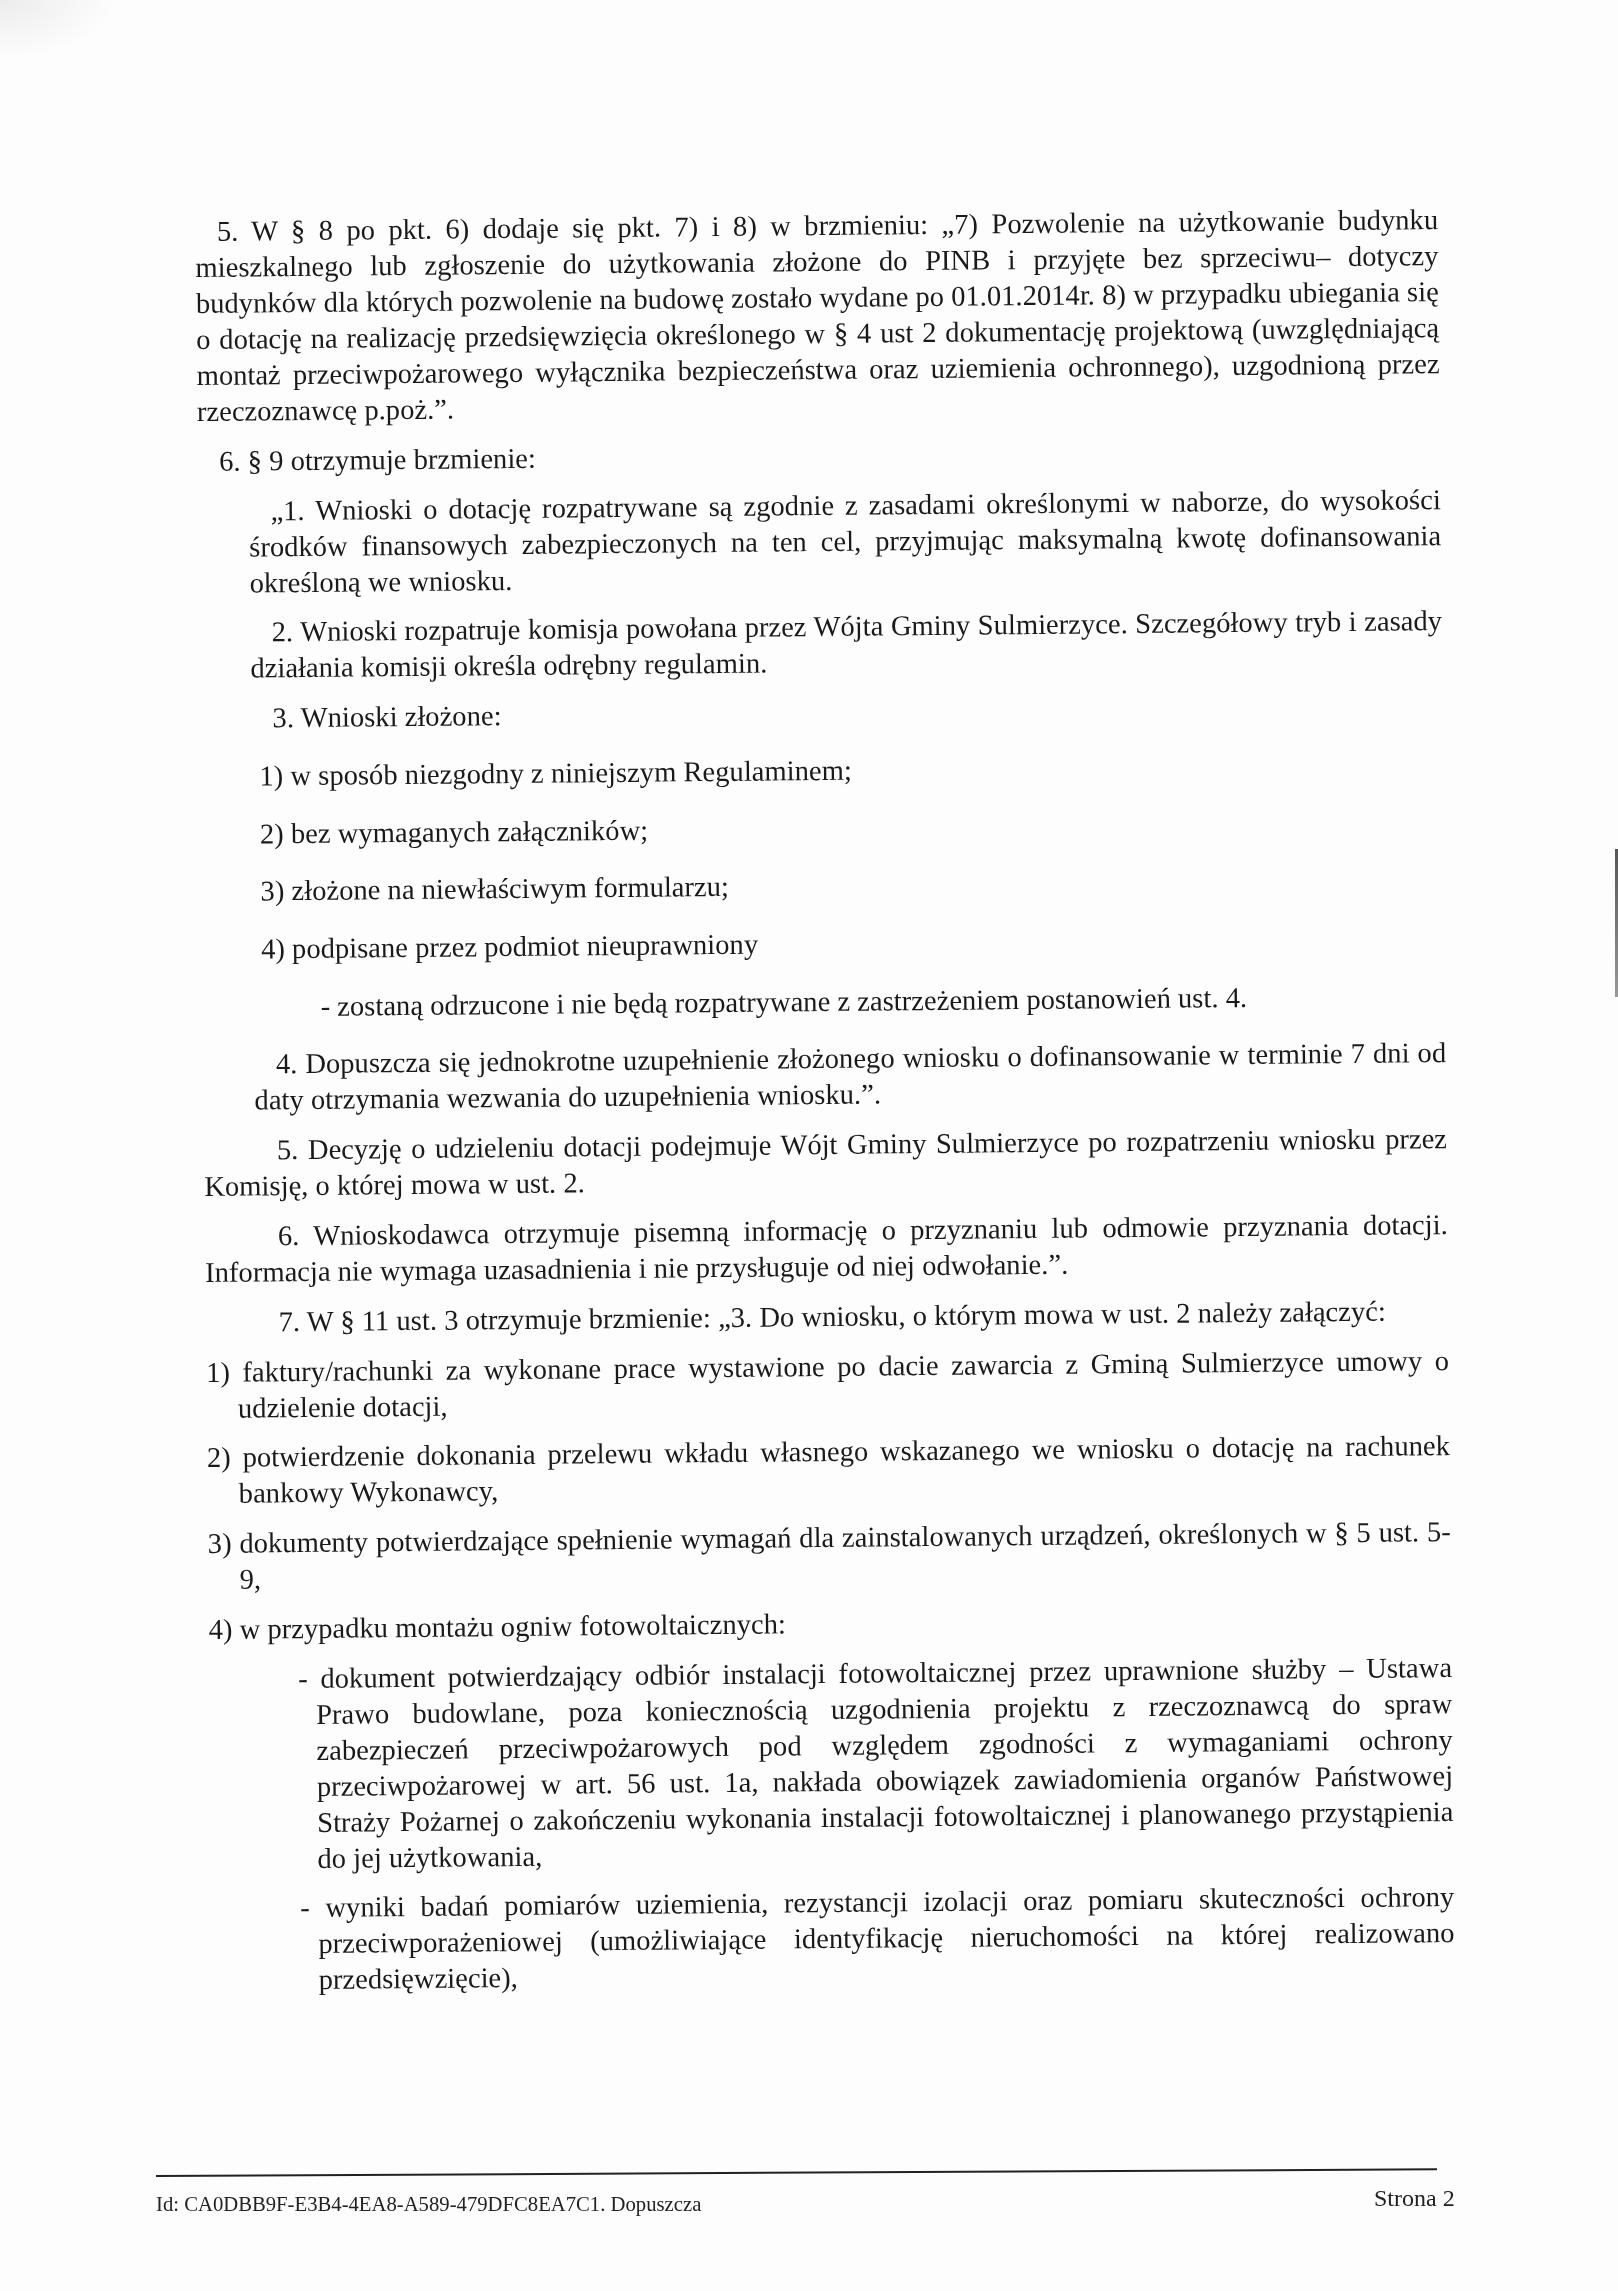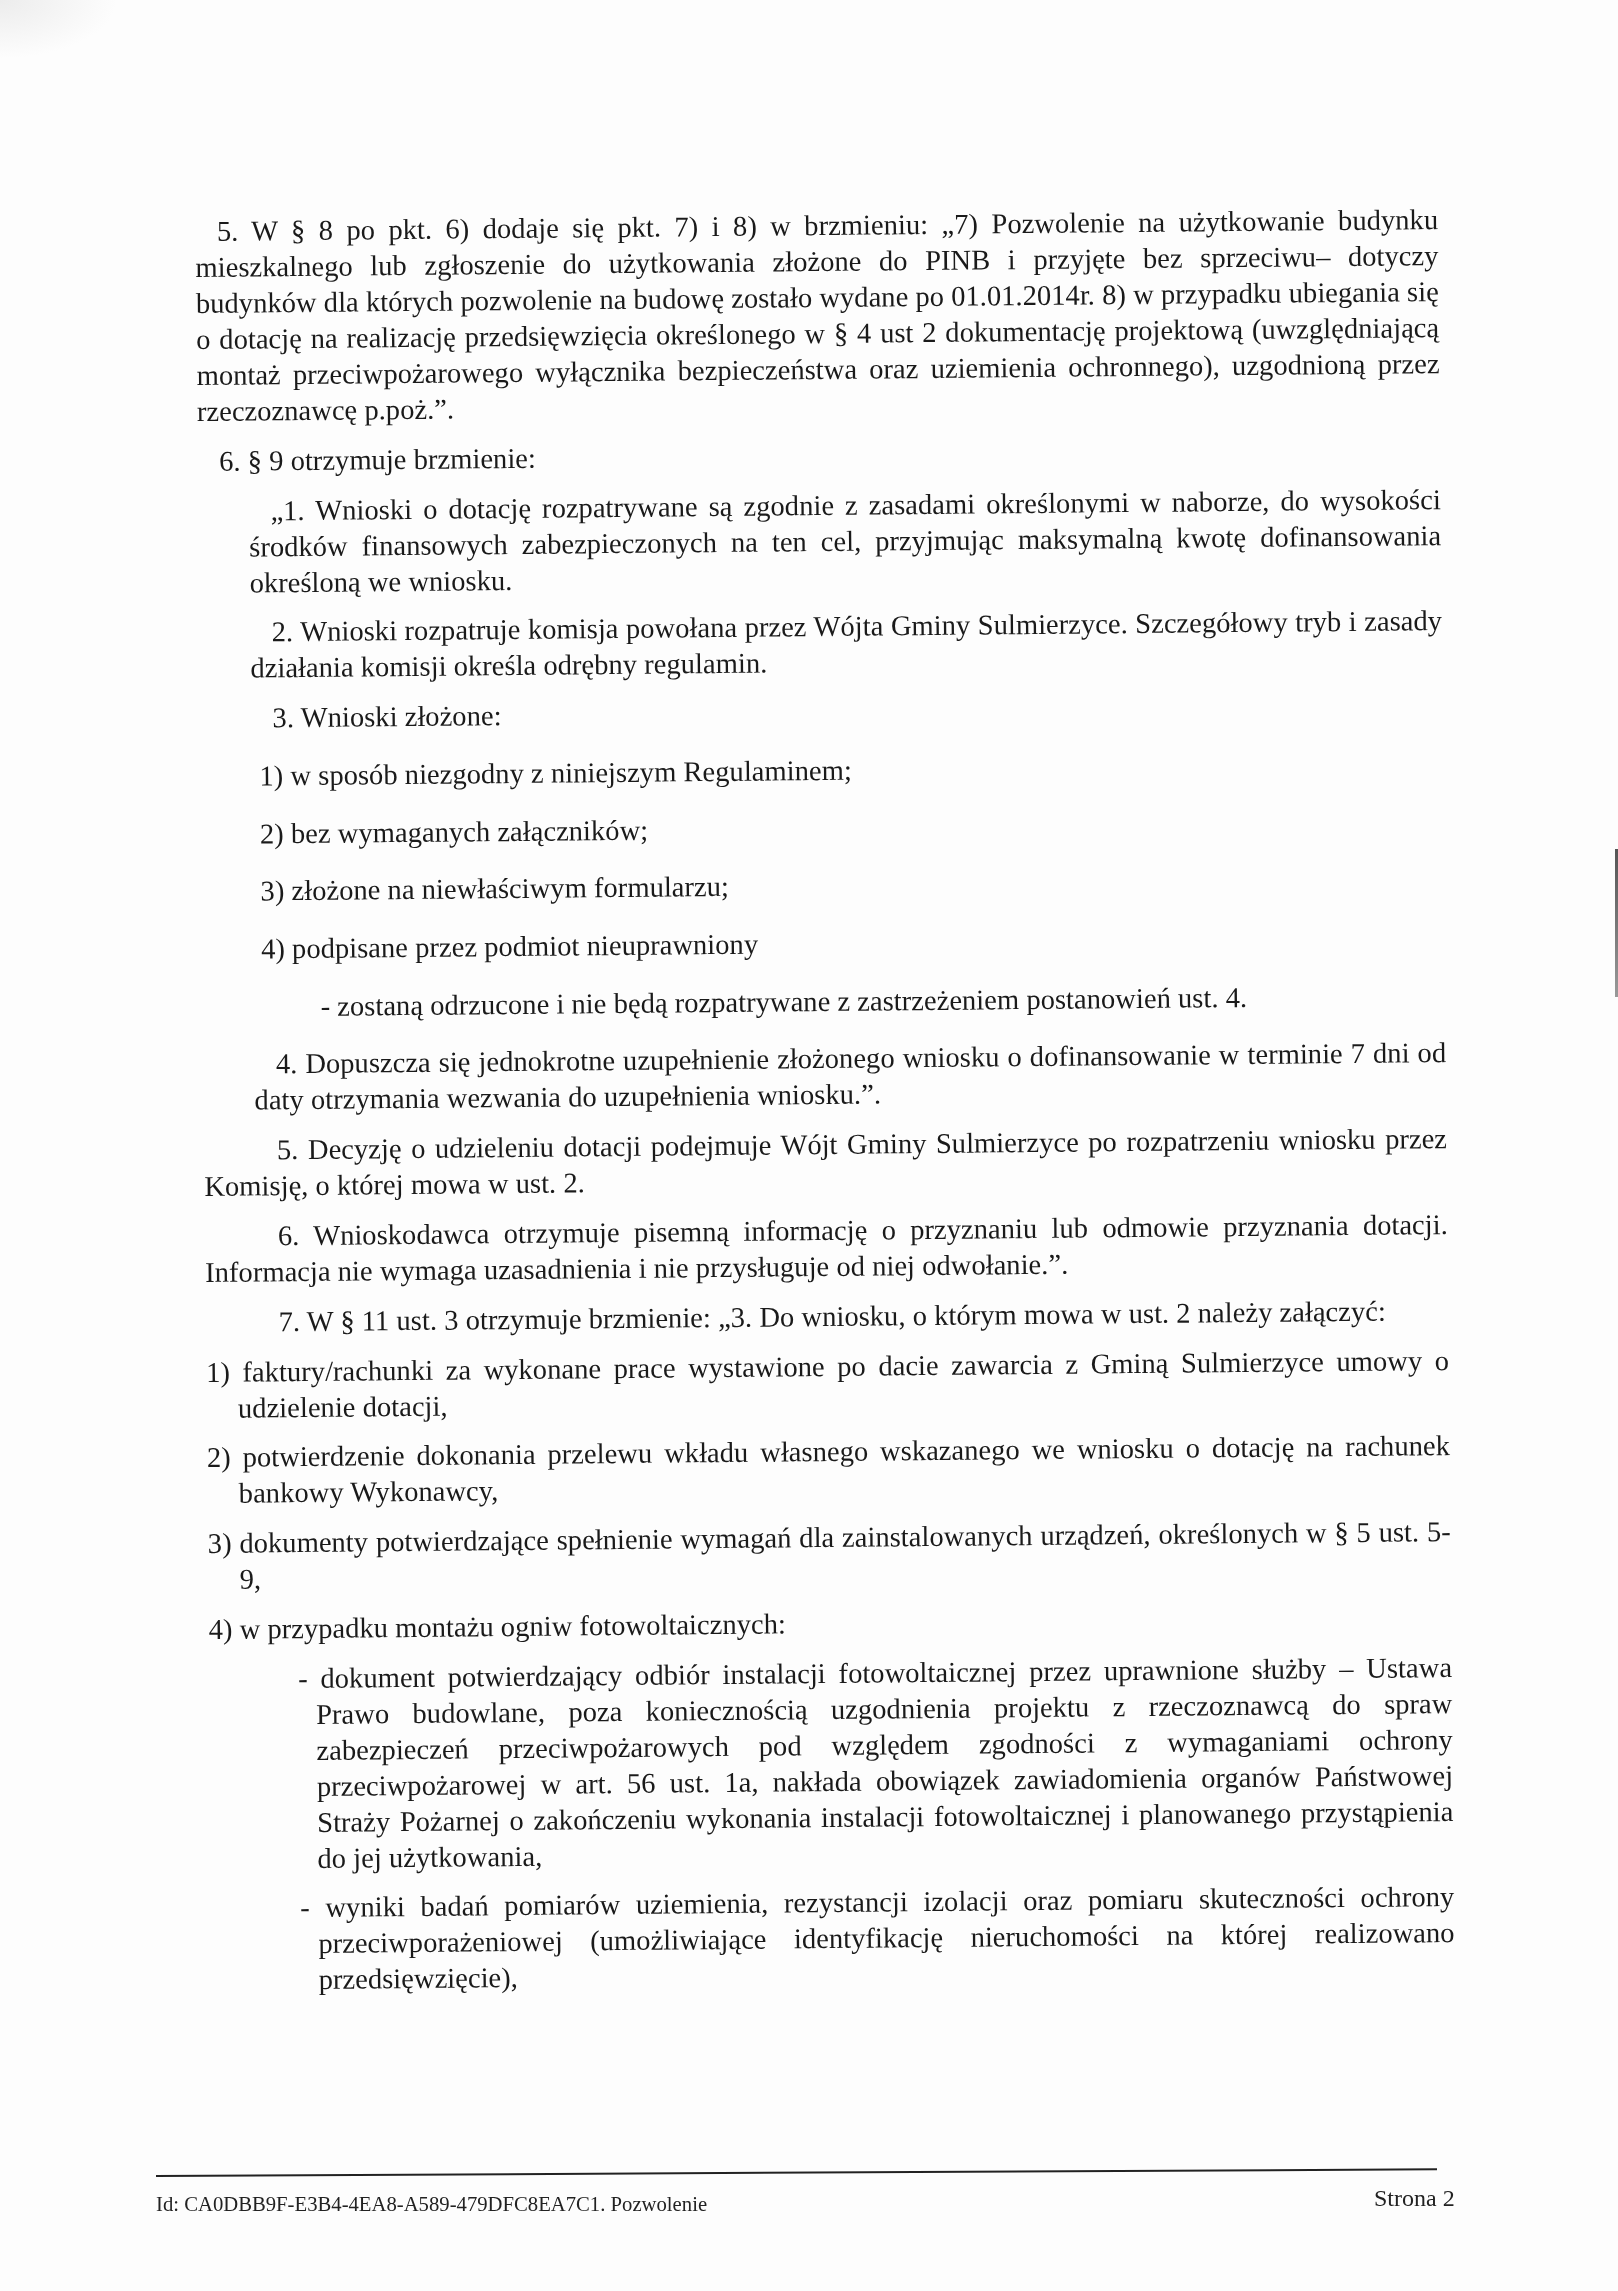--- a/index.html
+++ b/index.html
@@ -81,16 +81,16 @@
       <div class="hang">1) faktury/rachunki za wykonane prace wystawione po dacie zawarcia z Gminą Sulmierzyce umowy o udzielenie dotacji,</div>
       <div class="hang">2) potwierdzenie dokonania przelewu wkładu własnego wskazanego we wniosku o dotację na rachunek bankowy Wykonawcy,</div>
       <div class="hang">3) dokumenty potwierdzające spełnienie wymagań dla zainstalowanych urządzeń, określonych w § 5 ust. 5-9,</div>
       <div class="hang">4) w przypadku montażu ogniw fotowoltaicznych:</div>
       <div class="dash-item">- dokument potwierdzający odbiór instalacji fotowoltaicznej przez uprawnione służby – Ustawa Prawo budowlane, poza koniecznością uzgodnienia projektu z rzeczoznawcą do spraw zabezpieczeń przeciwpożarowych pod względem zgodności z wymaganiami ochrony przeciwpożarowej w art. 56 ust. 1a, nakłada obowiązek zawiadomienia organów Państwowej Straży Pożarnej o zakończeniu wykonania instalacji fotowoltaicznej i planowanego przystąpienia do jej użytkowania,</div>
       <div class="dash-item">- wyniki badań pomiarów uziemienia, rezystancji izolacji oraz pomiaru skuteczności ochrony przeciwporażeniowej (umożliwiające identyfikację nieruchomości na której realizowano przedsięwzięcie),</div>
     </div>
   </div>
 
   <div class="footer-line"></div>
-  <div class="footer-id">Id: CA0DBB9F-E3B4-4EA8-A589-479DFC8EA7C1. Pozwolenie</div>
+  <div class="footer-id">Id: CA0DBB9F-E3B4-4EA8-A589-479DFC8EA7C1. Dopuszcza</div>
   <div class="footer-page">Strona 2</div>
 </div>
 
 
 </body></html>

